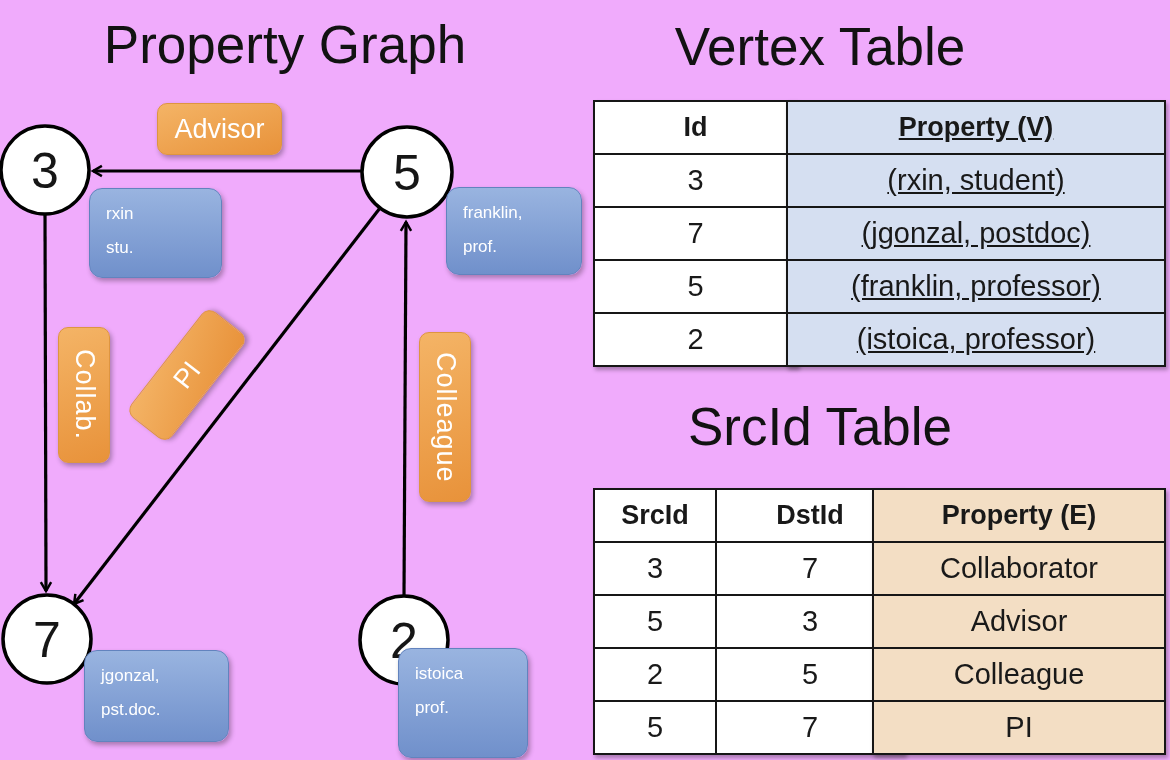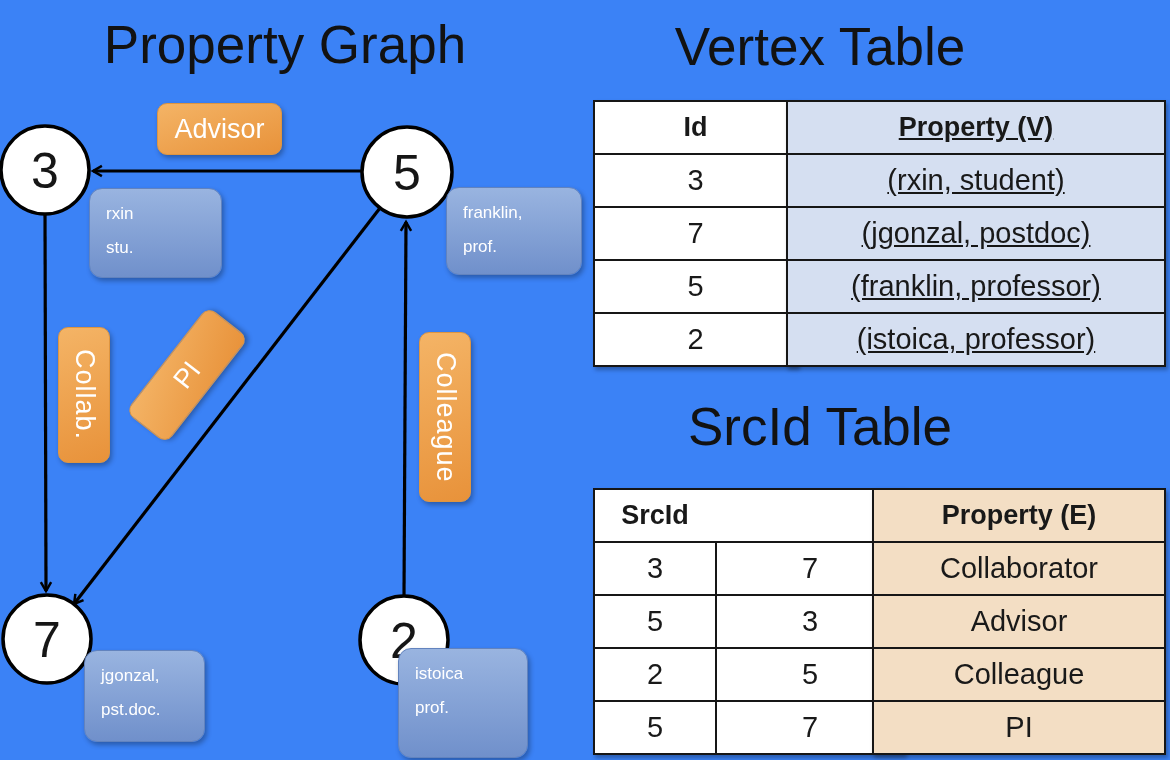--- a/index.html
+++ b/index.html
@@ -2,21 +2,21 @@
 <html style="--orange-top: #F4B466; --orange-bottom: #E8923A; --orange-border: #DE9540; --blue-top: #99B4E0; --blue-bottom: #7090CB; --blue-border: #6283BE; --cell-blue: #D5DFF1; --cell-peach: #F3DEC4; --line: #000000;"><head>
 <meta charset="utf-8">
 <style>
   :root{
     --orange-top:#F4B466; --orange-bottom:#E8923A; --orange-border:#DE9540;
     --blue-top:#99B4E0; --blue-bottom:#7090CB; --blue-border:#6283BE;
     --cell-blue:#D5DFF1; --cell-peach:#F3DEC4; --ink:#161616;
   }
   html,body{margin:0;padding:0;background:#fff;}
   body{font-family:"Liberation Sans",sans-serif;color:var(--ink);}
-  .stage{position:relative;width:1170px;height:760px;background:#3b82f6;overflow:hidden;}
+  .stage{position:relative;width:1170px;height:760px;background:#f0abfc;overflow:hidden;}
 
   .big-title{position:absolute;text-align:center;font-size:53px;font-weight:300;
     letter-spacing:0px;color:#121212;white-space:nowrap;}
 
   svg.graph{position:absolute;left:0;top:0;}
 
   .node-num{font-size:50px;font-weight:300;fill:#161616;}
 
   .olabel{position:absolute;display:flex;align-items:center;justify-content:center;
     background:linear-gradient(160deg,var(--orange-top),var(--orange-bottom));
@@ -92,21 +92,21 @@
   </div>
 
   <div class="blabel" style="left:65px;top:188px;width:133px;height:90px;">
     <div>rxin</div>
     <div>stu.</div>
   </div>
   <div class="blabel" style="left:422px;top:187px;width:136px;height:88px;">
     <div>franklin,</div>
     <div>prof.</div>
   </div>
-  <div class="blabel" style="left:60px;top:650px;width:121px;height:92px;">
+  <div class="blabel" style="left:60px;top:650px;width:145px;height:92px;">
     <div>jgonzal,</div>
     <div>pst.doc.</div>
   </div>
   <div class="blabel" style="left:374px;top:648px;width:130px;height:110px;">
     <div>istoica</div>
     <div>prof.</div>
   </div>
 
   <div class="subtable" style="left:593px;top:100px;width:205px;">
     <div class="tcell th">Id</div>
@@ -120,20 +120,21 @@
     <div class="tcell th">Property (V)</div>
     <div class="tcell">(rxin, student)</div>
     <div class="tcell">(jgonzal, postdoc)</div>
     <div class="tcell">(franklin, professor)</div>
     <div class="tcell">(istoica, professor)</div>
   </div>
 
   <div class="subtable" style="left:593px;top:488px;width:312px;">
     <div class="trow">
       <div class="tcell th cell-src">SrcId</div>
+      <div class="tcell th cell-dst">DstId</div>
     </div>
     <div class="trow">
       <div class="tcell cell-src">3</div>
       <div class="tcell cell-dst">7</div>
     </div>
     <div class="trow">
       <div class="tcell cell-src">5</div>
       <div class="tcell cell-dst">3</div>
     </div>
     <div class="trow">

